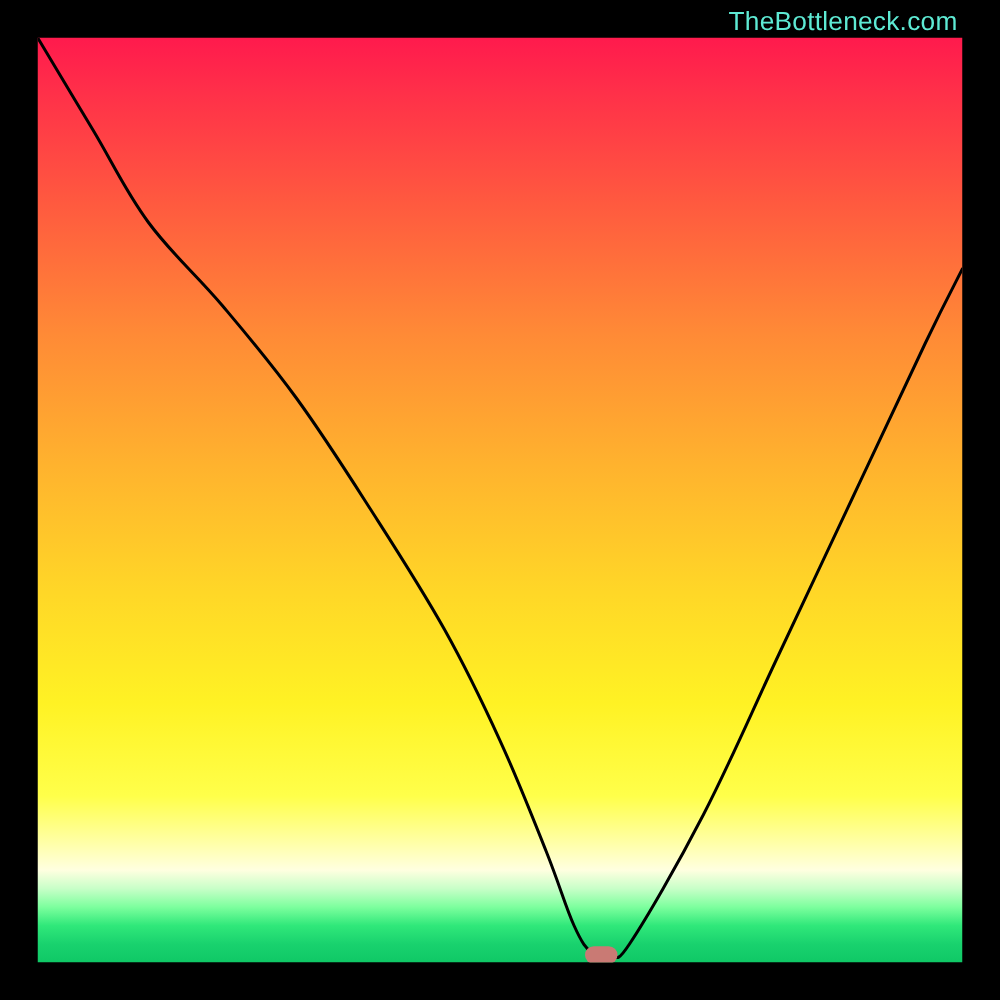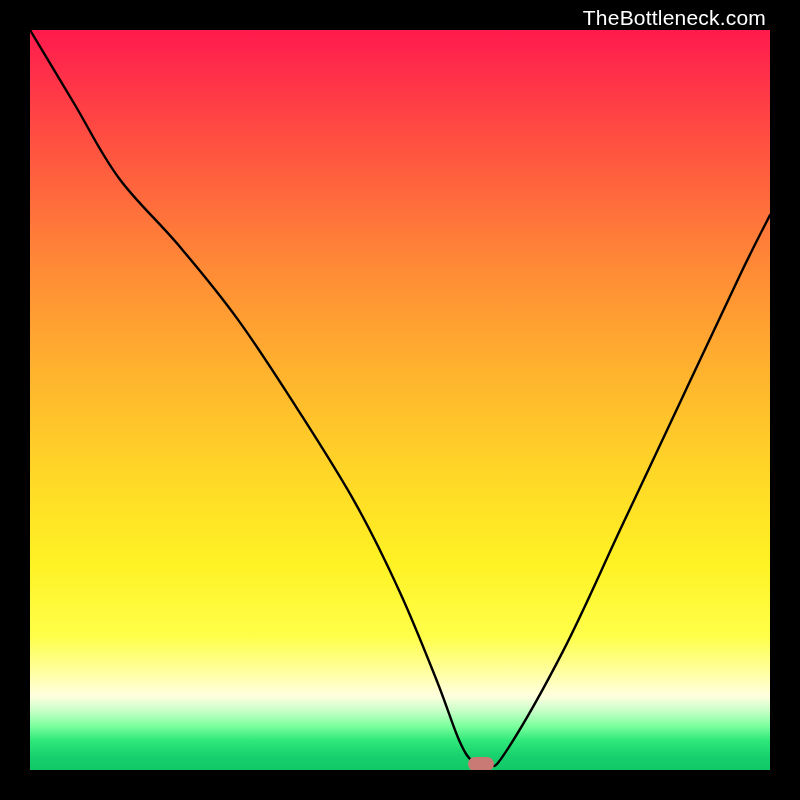--- a/index.html
+++ b/index.html
@@ -44,21 +44,21 @@
       #7dff9e 94%,
       #30e87a 96%,
       #19d26e 98%,
       #0fc866 100%
     );
   }
   .watermark {
     position: absolute;
     top: 6px;
     right: 34px;
-    color: #ffffff;
+    color: #5eead4;
     font-size: 21px;
     font-weight: 500;
     letter-spacing: 0.2px;
     user-select: none;
   }
   svg.curve {
     position: absolute;
     inset: 0;
     width: 100%;
     height: 100%;

